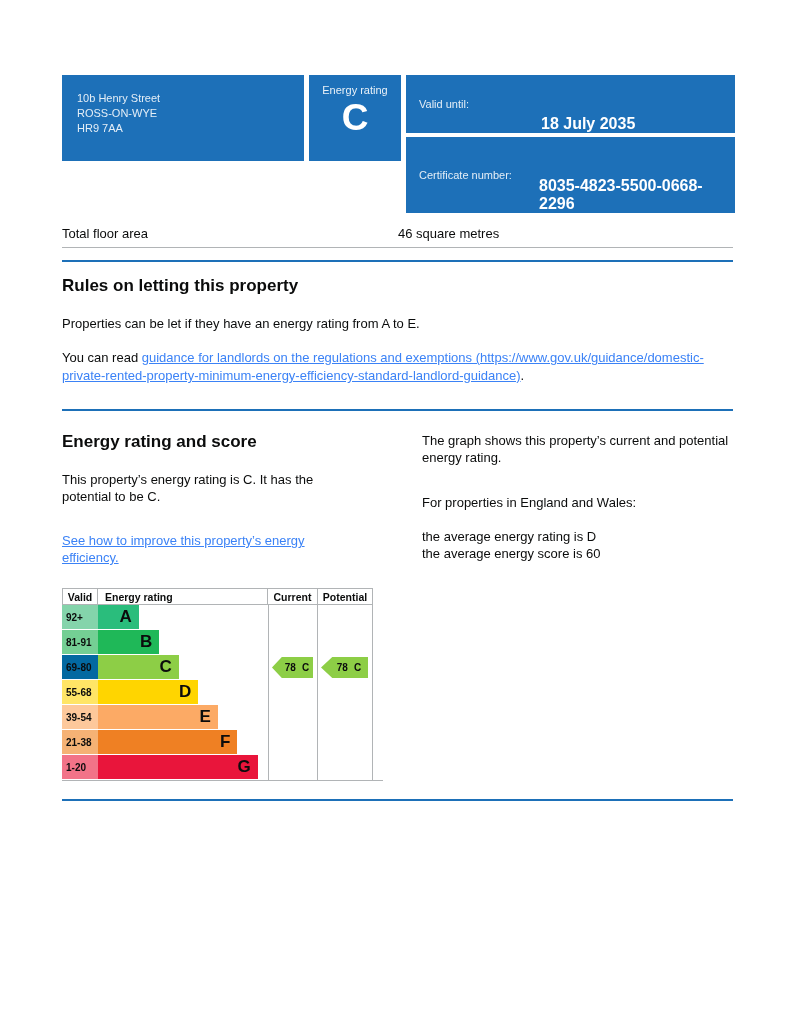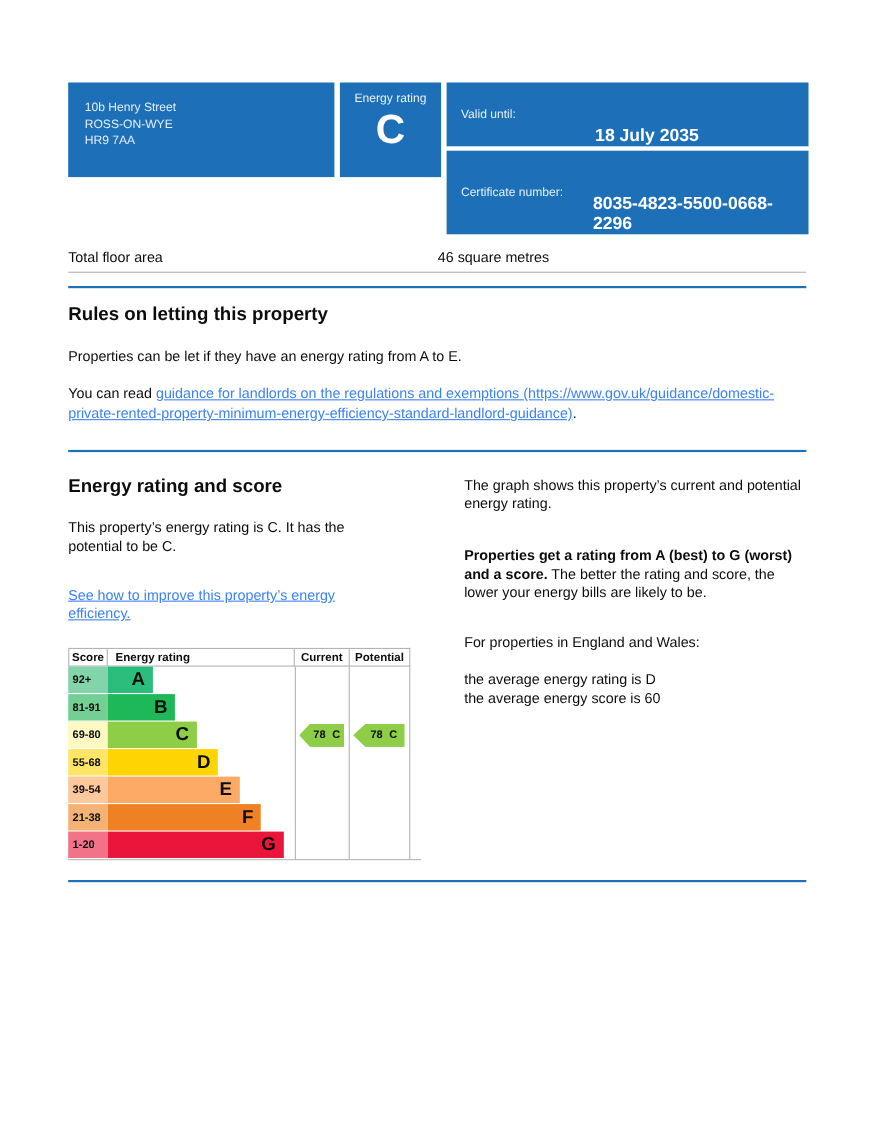--- a/index.html
+++ b/index.html
@@ -131,21 +131,21 @@
 
   <hr class="blue-rule rule-2">
 
   <div class="two-col">
     <div class="col-left">
       <h2>Energy rating and score</h2>
       <p class="body-text p1">This property’s energy rating is C. It has the potential to be C.</p>
       <a class="link body-text improve-link">See how to improve this property’s energy efficiency.</a>
 
       <div class="epc-chart">
-        <div class="hdr hdr-score">Score</div>
+        <div class="hdr hdr-score">Valid</div>
         <div class="hdr hdr-rating">Energy rating</div>
         <div class="hdr hdr-current">Current</div>
         <div class="hdr hdr-potential">Potential</div>
         <div class="cp-col cp-current">
             <div class="arrow" style="top: 52px; background: rgb(141, 206, 70);">
               <span>78</span>
               <span>C</span>
             </div>
           </div>
         <div class="cp-col cp-potential">
@@ -159,21 +159,21 @@
             <div class="bar" style="width: 24%; background: rgb(42, 189, 124);">
               <span>A</span>
             </div>
           </div>
           <div class="score-cell" style="grid-row: 3; background: rgb(116, 207, 148);">81-91</div>
           <div class="bar-cell" style="grid-row: 3;">
             <div class="bar" style="width: 36%; background: rgb(31, 184, 88);">
               <span>B</span>
             </div>
           </div>
-          <div class="score-cell" style="grid-row: 4; background: #fef9c3;">69-80</div>
+          <div class="score-cell" style="grid-row: 4; background: #0369a1;">69-80</div>
           <div class="bar-cell" style="grid-row: 4;">
             <div class="bar" style="width: 47.5%; background: rgb(141, 206, 70);">
               <span>C</span>
             </div>
           </div>
           <div class="score-cell" style="grid-row: 5; background: rgb(255, 229, 102);">55-68</div>
           <div class="bar-cell" style="grid-row: 5;">
             <div class="bar" style="width: 59%; background: rgb(255, 213, 0);">
               <span>D</span>
             </div>
@@ -194,21 +194,20 @@
           <div class="bar-cell" style="grid-row: 8;">
             <div class="bar" style="width: 94%; background: rgb(233, 21, 59);">
               <span>G</span>
             </div>
           </div>
         </div>
     </div>
 
     <div class="col-right">
       <p class="body-text p">The graph shows this property’s current and potential energy rating.</p>
-      <p class="body-text p2"><span class="bold">Properties get a rating from A (best) to G (worst) and a score.</span><span> The better the rating and score, the lower your energy bills are likely to be.</span></p>
       <p class="body-text p3">For properties in England and Wales:</p>
       <p class="body-text p4"><span>the average energy rating is D</span><br><span>the average energy score is 60</span></p>
     </div>
   </div>
 
   <hr class="blue-rule rule-3">
 
 </div>
 
 </body></html>

